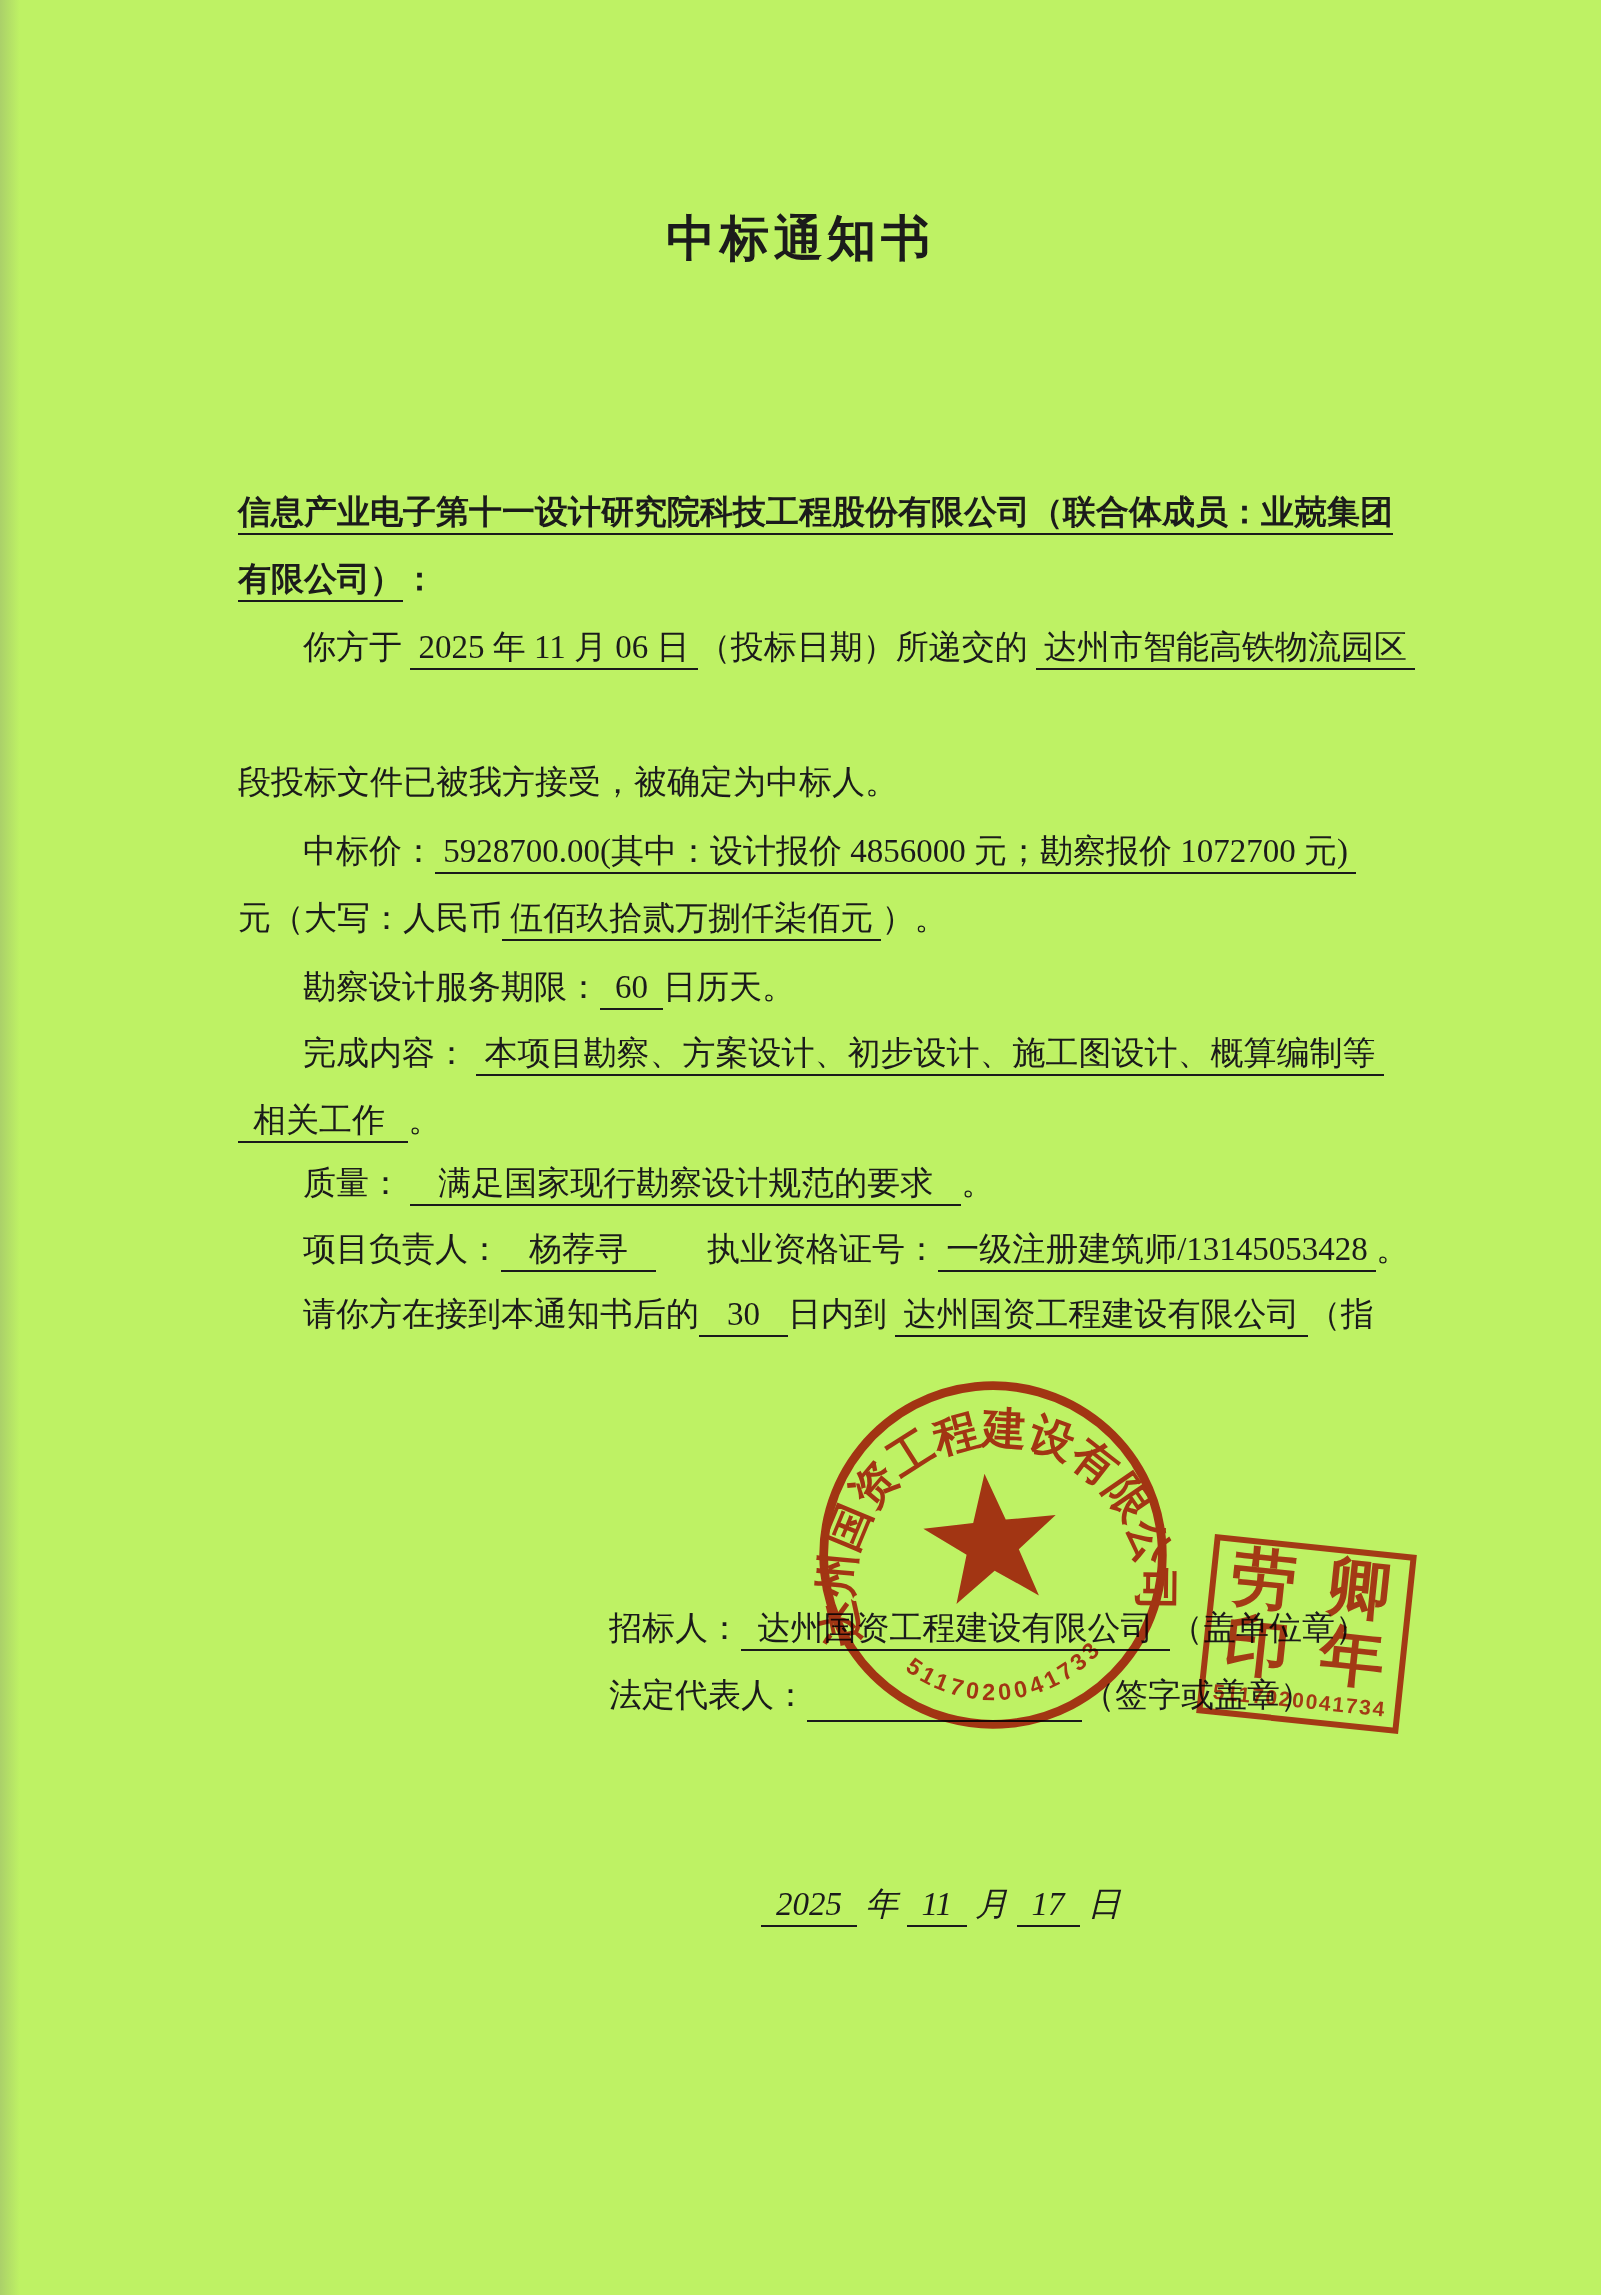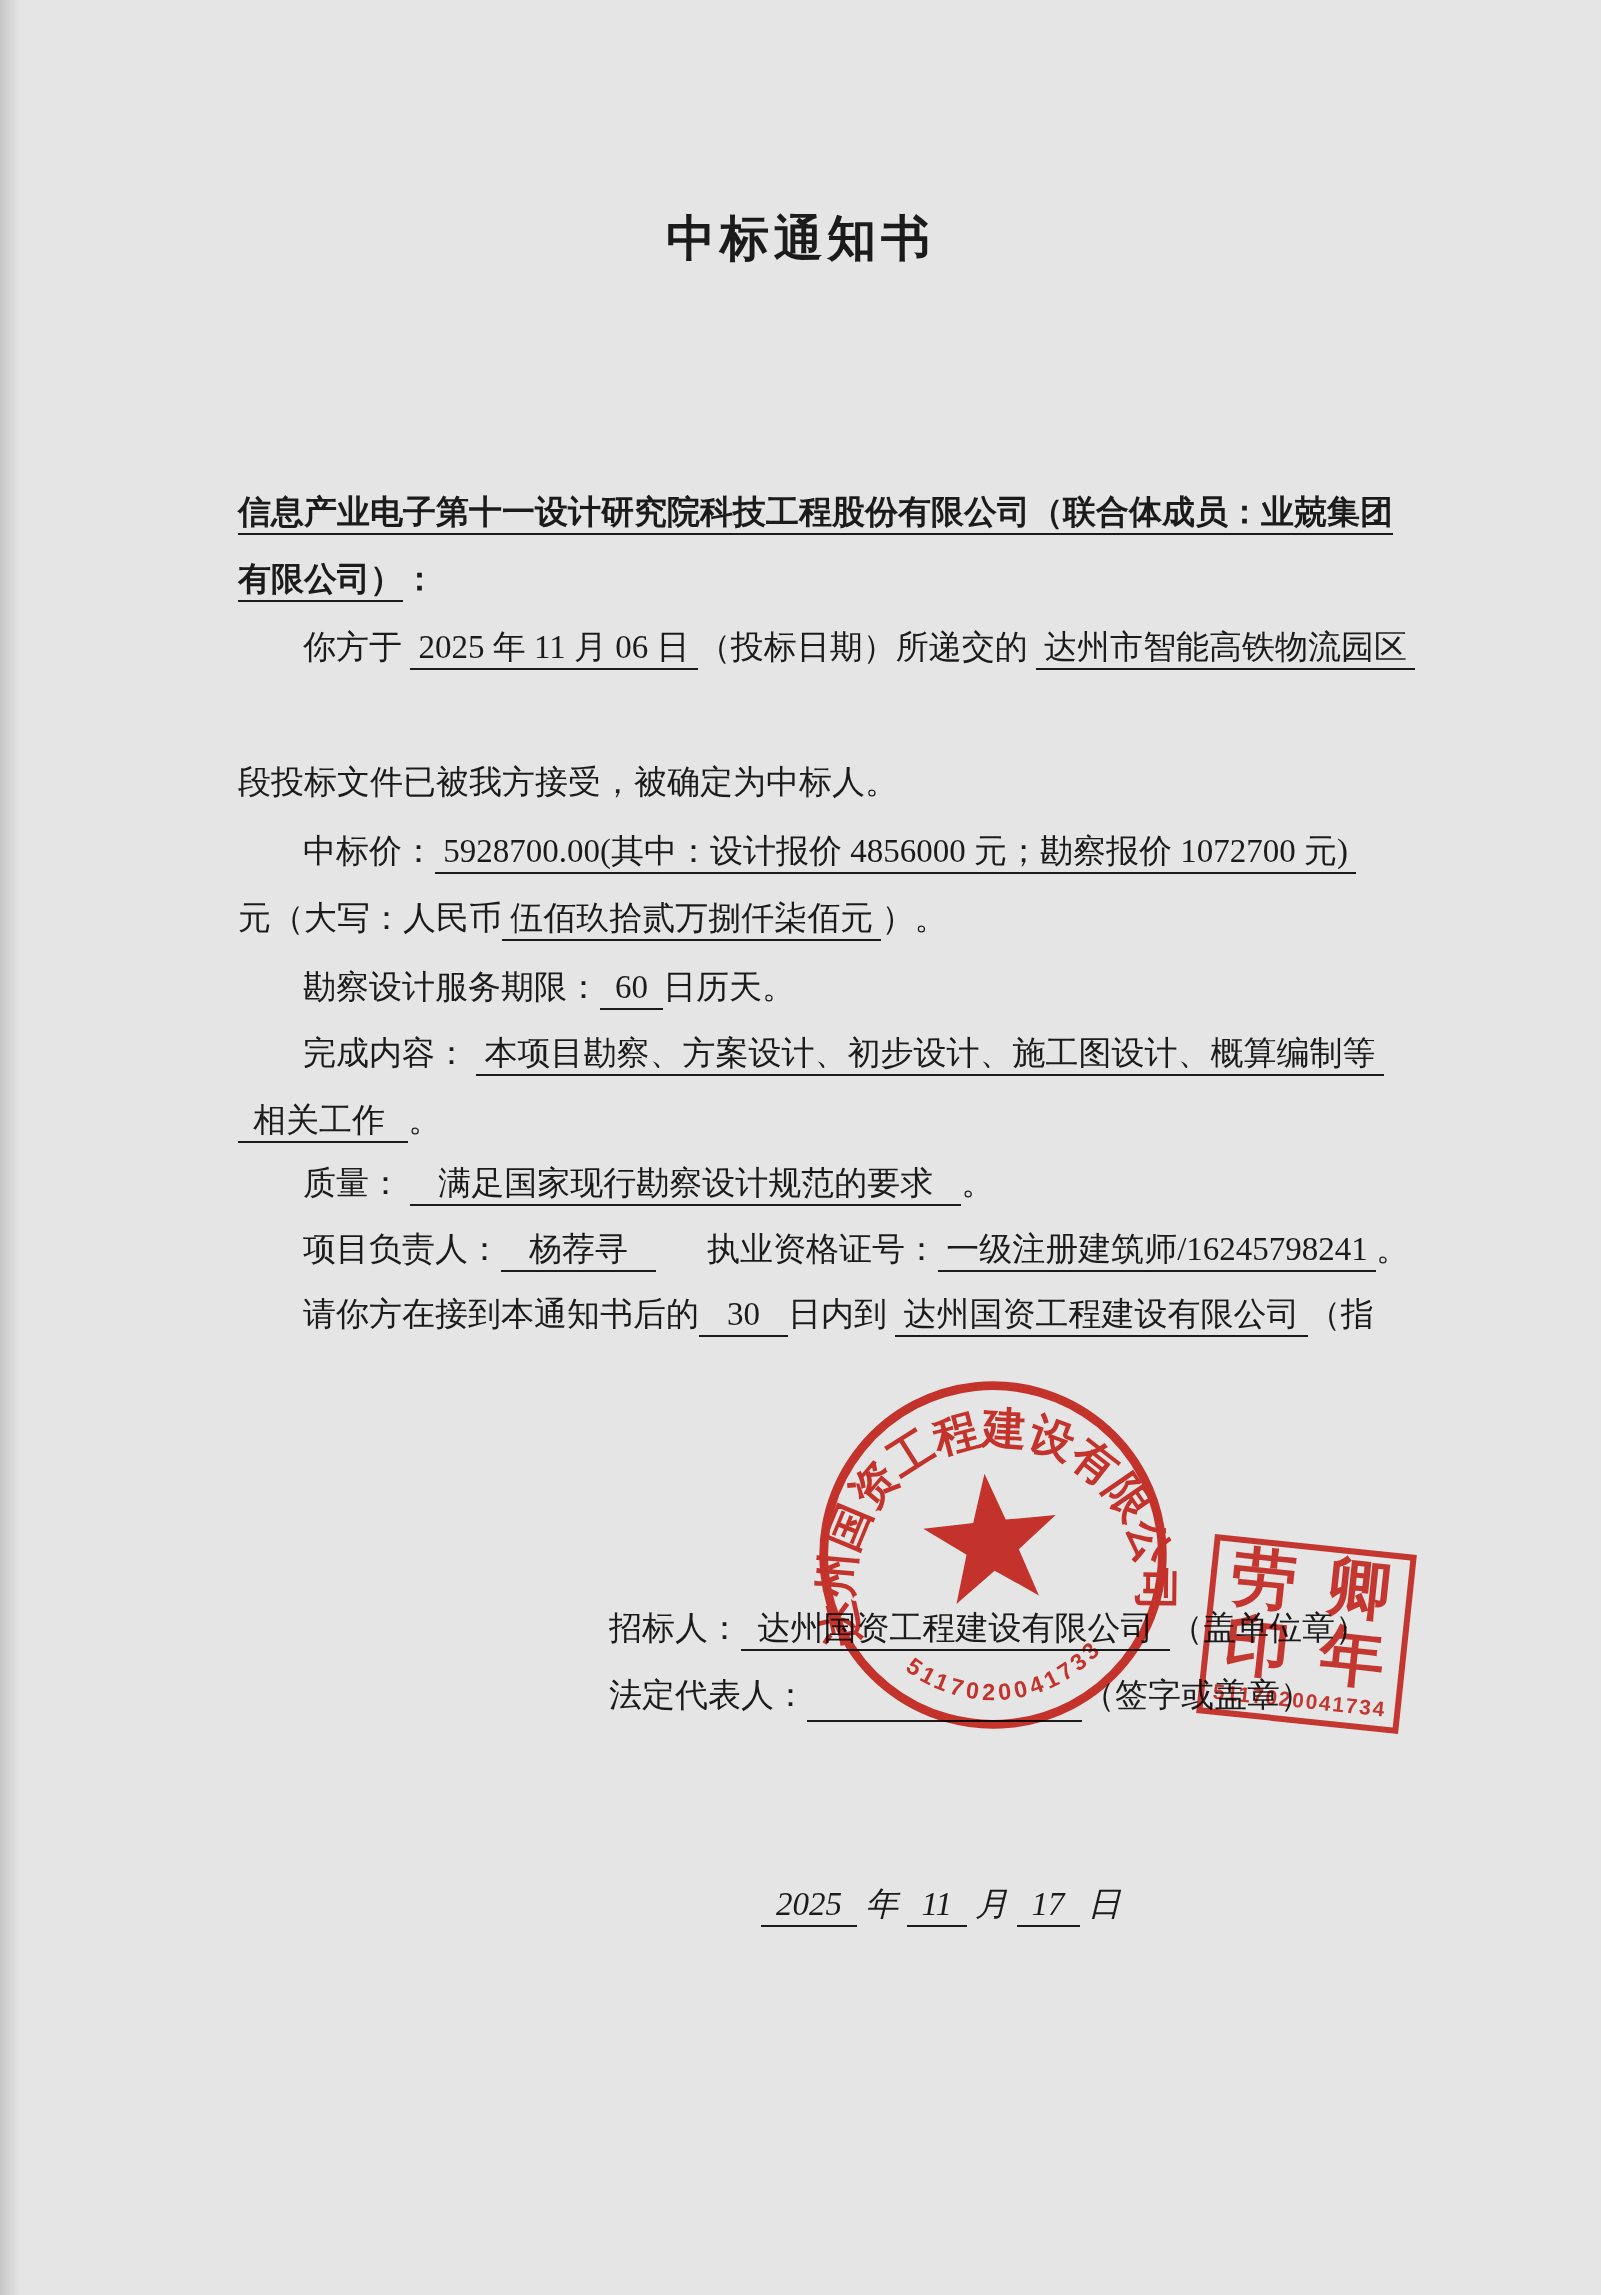--- a/index.html
+++ b/index.html
@@ -1,21 +1,21 @@
 <!DOCTYPE html>
 <html style="font-size:9.4px"><head>
 <meta charset="utf-8">
 <style>
   html,body{margin:0;padding:0;}
   body{
     width:1601px;height:2295px;position:relative;background:#ffffff;
     font-family:"Liberation Serif","DejaVu Serif",serif;color:#1b1b1b;
     overflow:hidden;
   }
-  .page{position:absolute;inset:0;background:#e5e5e5;}
+  .page{position:absolute;inset:0;background:#bef264;}
   
   .page::before{
     content:"";position:absolute;left:0;top:0;bottom:0;width:20px;
     background:linear-gradient(to right, rgba(120,120,120,.28), rgba(0,0,0,0));
     pointer-events:none;
   }
   .title{
     position:absolute;left:0;top:206px;width:1601px;text-align:center;
     font-size:49px;font-weight:bold;letter-spacing:4.7px;
   }
@@ -93,21 +93,21 @@
   </div>
   <div class="line" style="left:205px;top:1039px;">
     <span class="u pad-md">相关工作 </span><span>。</span>
   </div>
 
   <div class="line" style="left:270px;top:1102px;">
     <span>质量： </span><span class="u pad-lg">满足国家现行勘察设计规范的要求</span><span>。</span>
   </div>
 
   <div class="line" style="left:270px;top:1168px;">
-    <span>项目负责人：</span><span class="u pad-lg">杨荐寻</span><span class="gap-lg">执业资格证号：</span><span class="u pad-sm">一级注册建筑师/16245798241</span><span>。</span>
+    <span>项目负责人：</span><span class="u pad-lg">杨荐寻</span><span class="gap-lg">执业资格证号：</span><span class="u pad-sm">一级注册建筑师/13145053428</span><span>。</span>
   </div>
 
   <div class="line" style="left:270px;top:1233px;">
     <span>请你方在接到本通知书后的</span><span class="u pad-lg">30</span><span>日内到 </span><span class="u pad-sm">达州国资工程建设有限公司</span><span>（指</span>
   </div>
 
 
   <div class="line" style="left:576px;top:1547px;">
     <span>招标人：</span><span class="u pad-sm"> 达州国资工程建设有限公司 </span><span>（盖单位章）</span>
   </div>

